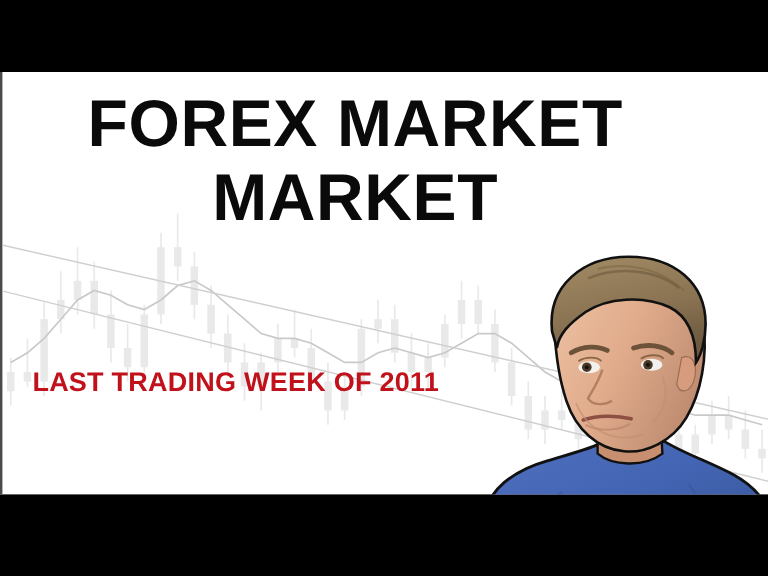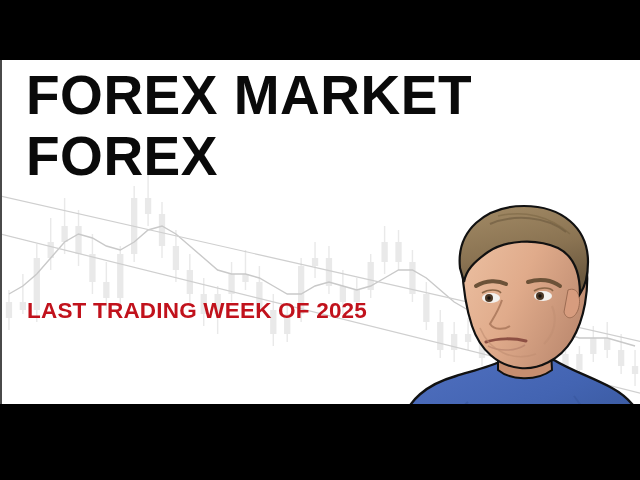--- a/index.html
+++ b/index.html
@@ -31,28 +31,29 @@
     background: #000000;
     z-index: 60;
   }
   .letterbox.top    { top: 0;     height: 60px; }
   .letterbox.bottom { top: 420px; height: 60px; }
 
   
   #slide {
     position: absolute;
     left: 0;
-    top: 44px;
+    top: 52px;
     width: 640px;
     height: 360px;
     background: #ffffff;
     overflow: hidden;
     z-index: 10;
     border-left: 2px solid #4a4a4a;
     box-sizing: border-box;
+    text-align: center;
   }
 
   
   #chart-bg {
     position: absolute;
     left: 0;
     top: 0;
     width: 640px;
     height: 360px;
     z-index: 1;
@@ -219,24 +220,24 @@
           <rect x="629.9130434782608" y="322" width="6.260869565217392" height="8" fill="#e9e9e9"></rect>
         </g>
       <polyline id="ma-line" fill="none" stroke="#c9c9c9" stroke-width="1.4" points="6.956521739130435,250 20.869565217391305,242 34.78260869565217,230 48.69565217391305,214 62.608695652173914,198 76.52173913043478,190 90.43478260869566,194 104.34782608695652,202 118.26086956521739,206 132.17391304347825,198 146.08695652173913,186 160,182 173.91304347826087,190 187.82608695652175,202 201.7391304347826,214 215.65217391304347,226 229.56521739130434,230 243.47826086956522,230 257.39130434782606,234 271.30434782608694,242 285.2173913043478,250 299.1304347826087,250 313.04347826086956,242 326.95652173913044,238 340.8695652173913,242 354.7826086956522,246 368.69565217391306,242 382.6086956521739,234 396.52173913043475,226 410.4347826086956,226 424.3478260869565,234 438.2608695652174,246 452.17391304347825,258 466.0869565217391,266 480,274 493.9130434782609,278 507.82608695652175,278 521.7391304347825,278 535.6521739130434,282 549.5652173913043,286 563.4782608695651,290 577.391304347826,294 591.3043478260869,294 605.2173913043478,294 619.1304347826086,298 633.0434782608695,302"></polyline>
 
       <line x1="-10" y1="150" x2="650" y2="300" stroke="#cfcfcf" stroke-width="1.2"></line>
       <line x1="-10" y1="188" x2="650" y2="352" stroke="#cfcfcf" stroke-width="1.2"></line>
     </svg>
 
     <div id="headline">
       <div class="title-line">FOREX MARKET</div>
-      <div class="title-line">FOREX</div>
+      <div class="title-line">MARKET</div>
     </div>
 
-    <div id="subtitle-red">LAST TRADING WEEK OF 2025</div>
+    <div id="subtitle-red">LAST TRADING WEEK OF 2011</div>
 
 
     <svg id="presenter" viewBox="0 0 260 280" preserveAspectRatio="xMidYMin meet">
       <defs>
         <linearGradient id="shirtGrad" x1="0" y1="0" x2="1" y2="1">
           <stop offset="0%" stop-color="#5070c0"></stop>
           <stop offset="45%" stop-color="#4364b2"></stop>
           <stop offset="100%" stop-color="#32508f"></stop>
         </linearGradient>
         <linearGradient id="hairGrad" x1="0" y1="0" x2="0.3" y2="1">

